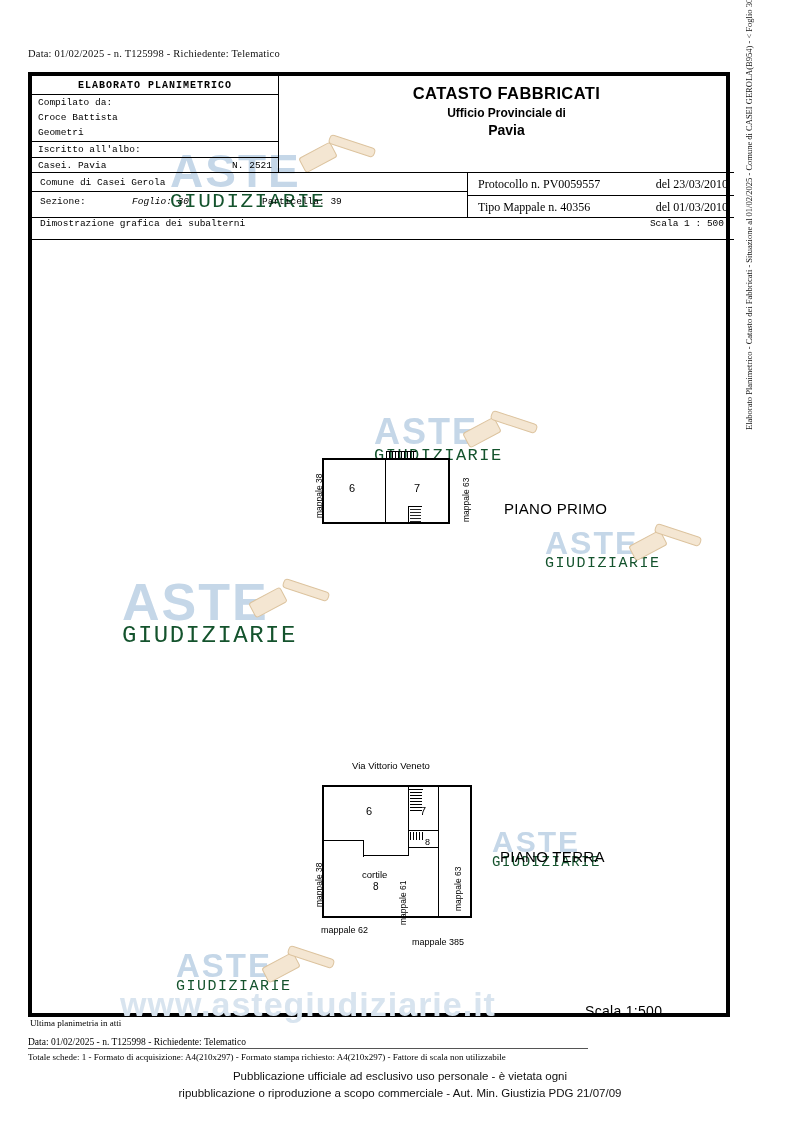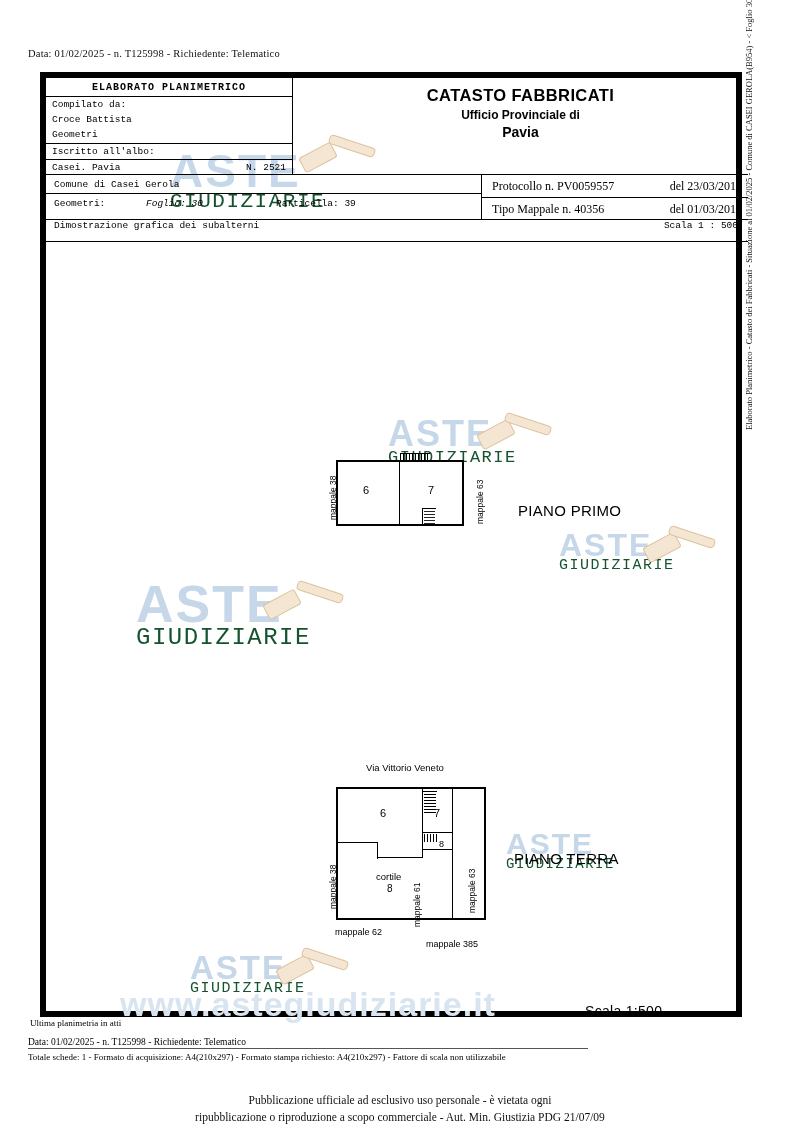--- a/index.html
+++ b/index.html
@@ -14,22 +14,22 @@
   .page{position:absolute;left:0;top:0;width:800px;height:1131px;}
 
   .topline{
     position:absolute;left:28px;top:48px;
     font-size:10.5px;font-family:"Liberation Serif",serif;color:#111;
     letter-spacing:.2px;
   }
 
   
   .frame{
-    position:absolute;left:40px;top:72px;width:702px;height:945px;
-    border:6px solid #000000;
+    position:absolute;left:28px;top:72px;width:702px;height:945px;
+    border:4px solid #000000;
     box-sizing:border-box;
   }
 
   
   .hdr-left{
     position:absolute;left:0;top:0;width:247px;height:97px;
     border-right:1px solid #000;border-bottom:1px solid #000;
     box-sizing:border-box;
     font-family:"Liberation Mono", monospace;
     font-size:9.5px;
@@ -151,21 +151,21 @@
     white-space:nowrap;
   }
 
   
   .bot1{position:absolute;left:30px;top:1018px;font-family:"Liberation Serif",serif;font-size:9px;}
   .bot2{position:absolute;left:28px;top:1037px;font-family:"Liberation Serif",serif;font-size:9.5px;}
   .bot3{position:absolute;left:28px;top:1052px;font-family:"Liberation Serif",serif;font-size:9px;}
   .botline{position:absolute;left:28px;top:1048px;width:560px;border-top:1px solid #555;}
   .foot{
     position:absolute;left:0;top:1068px;width:800px;text-align:center;
-    font-family:Liberation Serif, serif;font-size:11.5px;line-height:17px;color:#111;margin-top:24px;
+    font-family:Liberation Sans, sans-serif;font-size:11.5px;line-height:17px;color:#111;
   }
 
   .scala-bottom{
     position:absolute;left:585px;top:1003px;font-size:14px;letter-spacing:.3px;
   }
 </style>
 </head>
 <body>
 
 <div class="page">
@@ -198,21 +198,21 @@
     <div class="hdr-center">
       <div class="l2">CATASTO FABBRICATI</div>
       <div class="l3">Ufficio Provinciale di</div>
       <div class="l4">Pavia</div>
     </div>
 
     <div class="band2">
       <div class="band2-left">
         <div class="r1">Comune di Casei Gerola</div>
         <div class="r2">
-          <span class="c1">Geometri:</span>
+          <span class="c1">Sezione:</span>
           <span class="c2">Foglio: 30</span>
           <span>Particella: 39</span>
         </div>
       </div>
       <div class="band2-right">
         <div class="r r1">
           <span>Protocollo n. PV0059557</span>
           <span>del 23/03/2010</span>
         </div>
         <div class="r r2">

